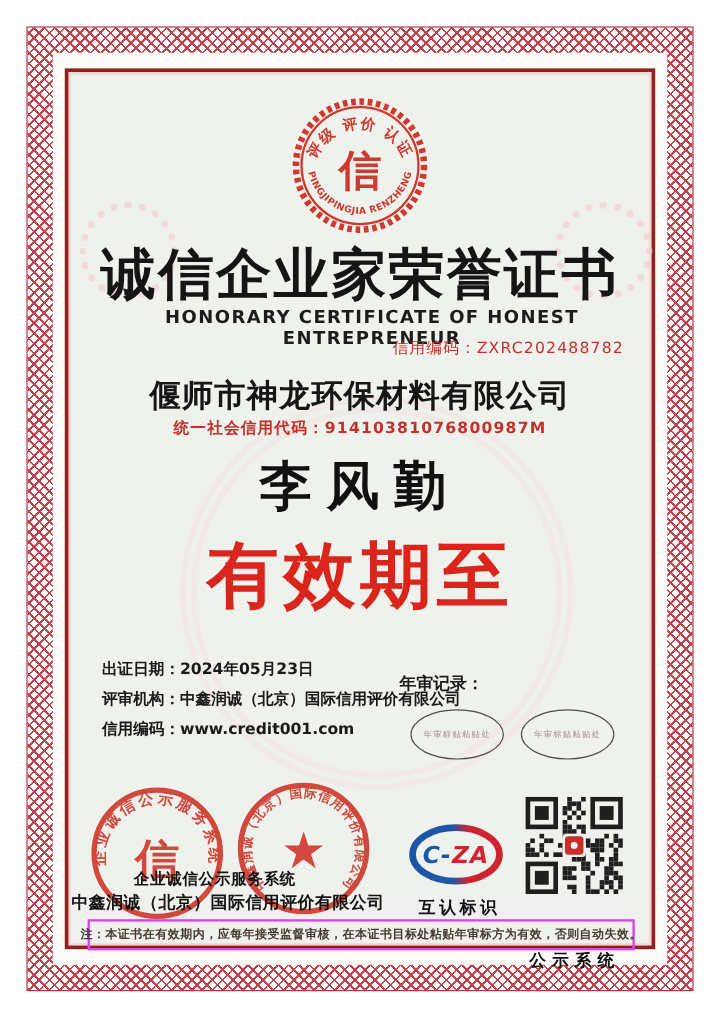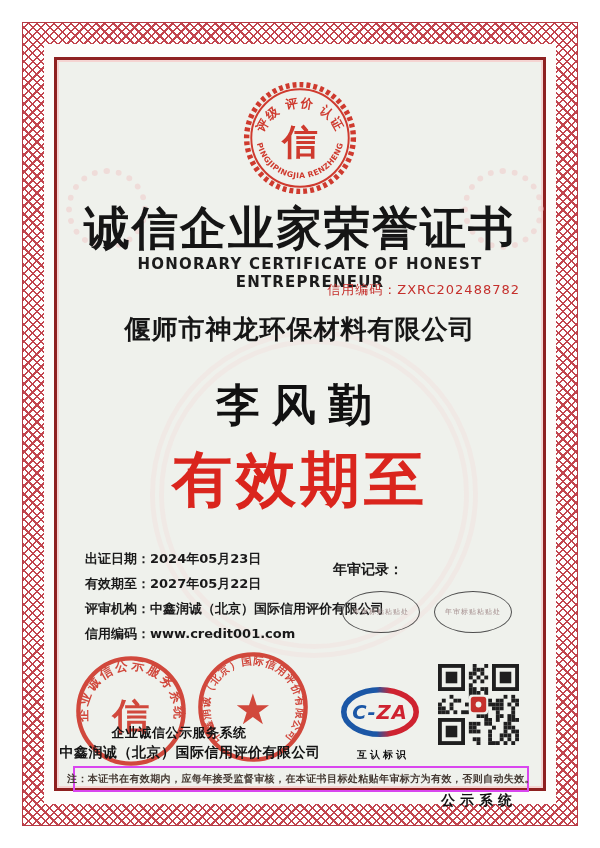--- a/index.html
+++ b/index.html
@@ -37,21 +37,21 @@
   .annual-label{left:333px;top:561px;font-size:14px;font-weight:bold;color:#1a1a1a;}
   .sticker{width:76px;height:40px;border:1.5px solid #4e4e4e;border-radius:50%;
            display:flex;align-items:center;justify-content:center;background:transparent;}
   .sticker span{font-size:7px;color:#a58f8f;letter-spacing:1px;}
   .st1{left:342px;top:591px;} .st2{left:434px;top:591px;}
 
   .orgline{font-weight:bold;color:#141414;font-family:"DejaVu Serif",serif;white-space:nowrap;}
   .org1{left:58px;right:300px;top:724px;text-align:center;font-size:13px;letter-spacing:.5px;}
   .org2{left:40px;right:260px;top:744px;text-align:center;font-size:14px;letter-spacing:.5px;}
 
-  .mutual{left:340px;top:748px;width:86px;text-align:center;font-size:10px;
+  .mutual{left:340px;top:748px;width:86px;text-align:center;font-size:14px;
           font-weight:bold;letter-spacing:3px;color:#111;}
   .pubsys{left:430px;top:792px;width:98px;text-align:center;font-size:14px;
           font-weight:bold;letter-spacing:5px;color:#111;}
 
   .note{left:73px;top:766px;width:452px;height:22px;border:2px solid #d946ef;
         display:flex;align-items:center;justify-content:center;background:transparent;}
   .note span{font-size:10px;font-weight:bold;color:#453a33;letter-spacing:.4px;
              font-family:"DejaVu Serif",serif;white-space:nowrap;}
   svg{display:block;}
 </style>
@@ -81,30 +81,30 @@
   </svg>
 
   <div class="abs ctr title">诚信企业家荣誉证书</div>
   <div class="abs ctr subtitle">HONORARY CERTIFICATE OF HONEST ENTREPRENEUR</div>
 
   <div class="abs codeline">
     <span>信用编码：</span><span>ZXRC202488782</span>
   </div>
 
   <div class="abs ctr company">偃师市神龙环保材料有限公司</div>
+  <div class="abs ctr uscc">
+    <span>统一社会信用代码：</span><span>91410381076800987M</span>
+  </div>
 
   <div class="abs ctr person">李风勤</div>
   <div class="abs ctr honor">有效期至</div>
 
   <div class="abs fields">
     <div class="row">
       <span>出证日期：</span><span>2024年05月23日</span>
-    </div>
-    <div class="row">
-      <span>有效期至：</span><span>2027年05月22日</span>
     </div>
     <div class="row">
       <span>评审机构：</span><span>中鑫润诚（北京）国际信用评价有限公司</span>
     </div>
     <div class="row">
       <span>信用编码：</span><span>www.credit001.com</span>
     </div>
   </div>
 
   <div class="abs annual-label">年审记录：</div>

